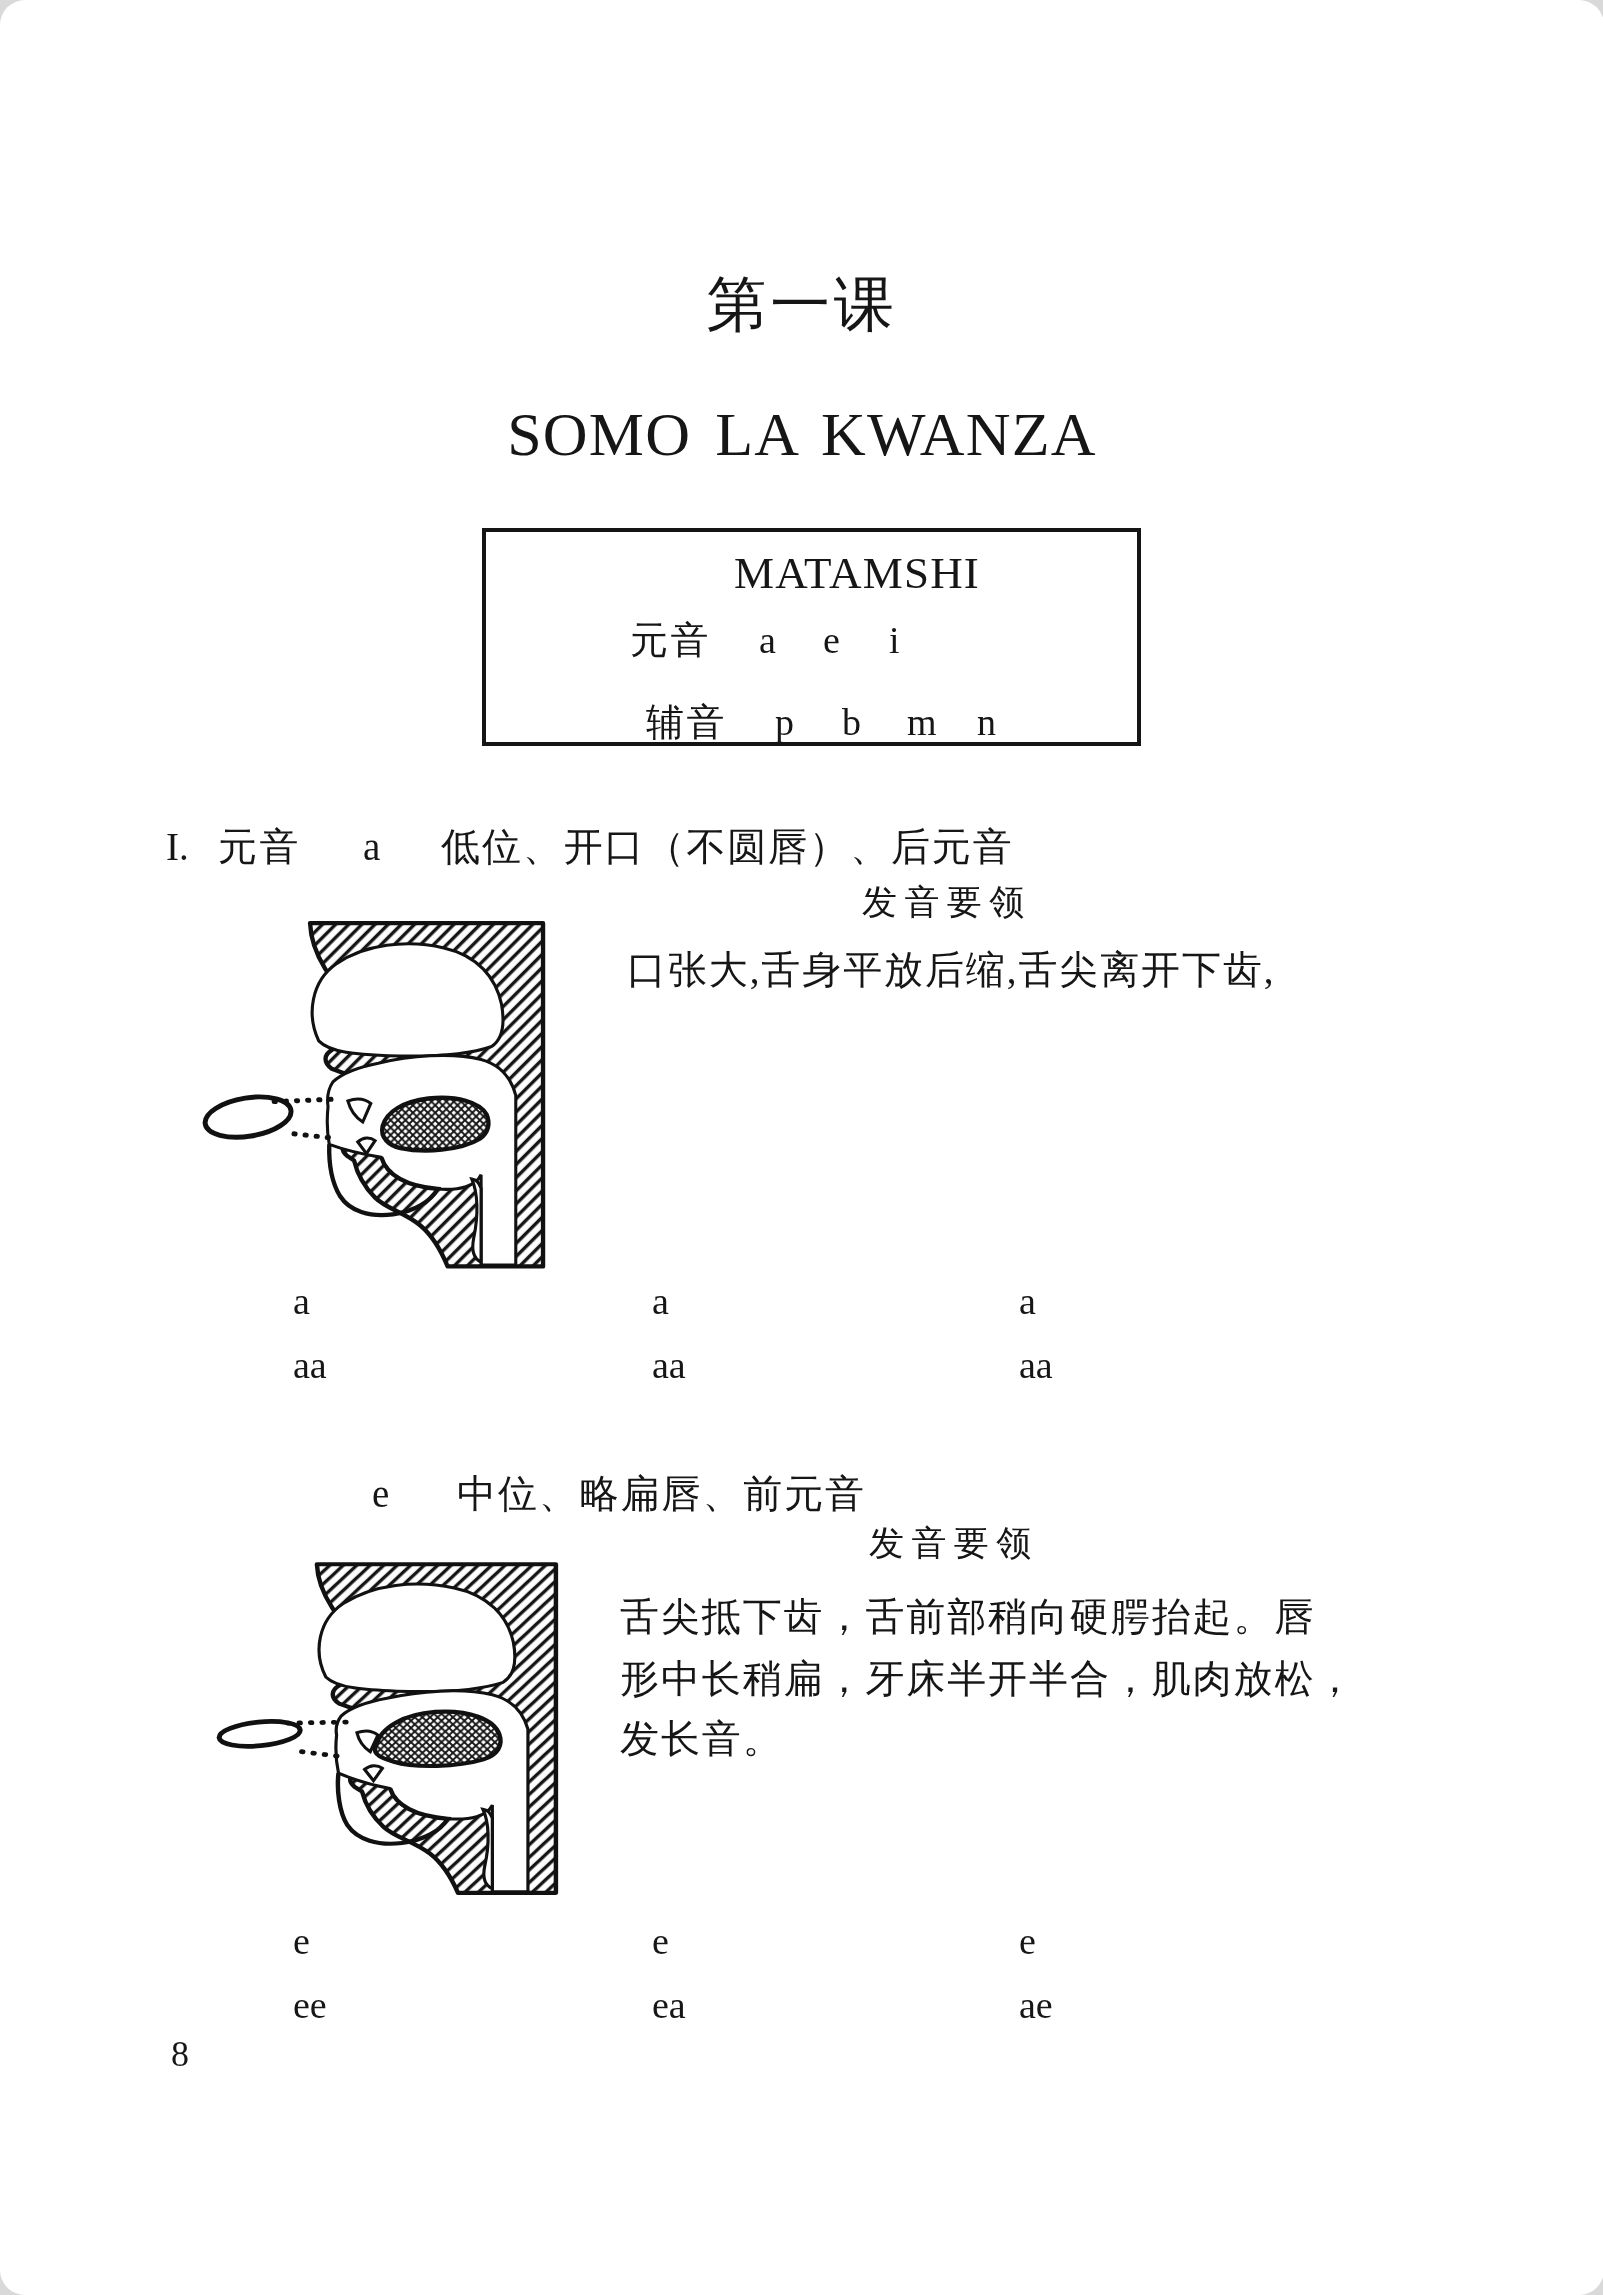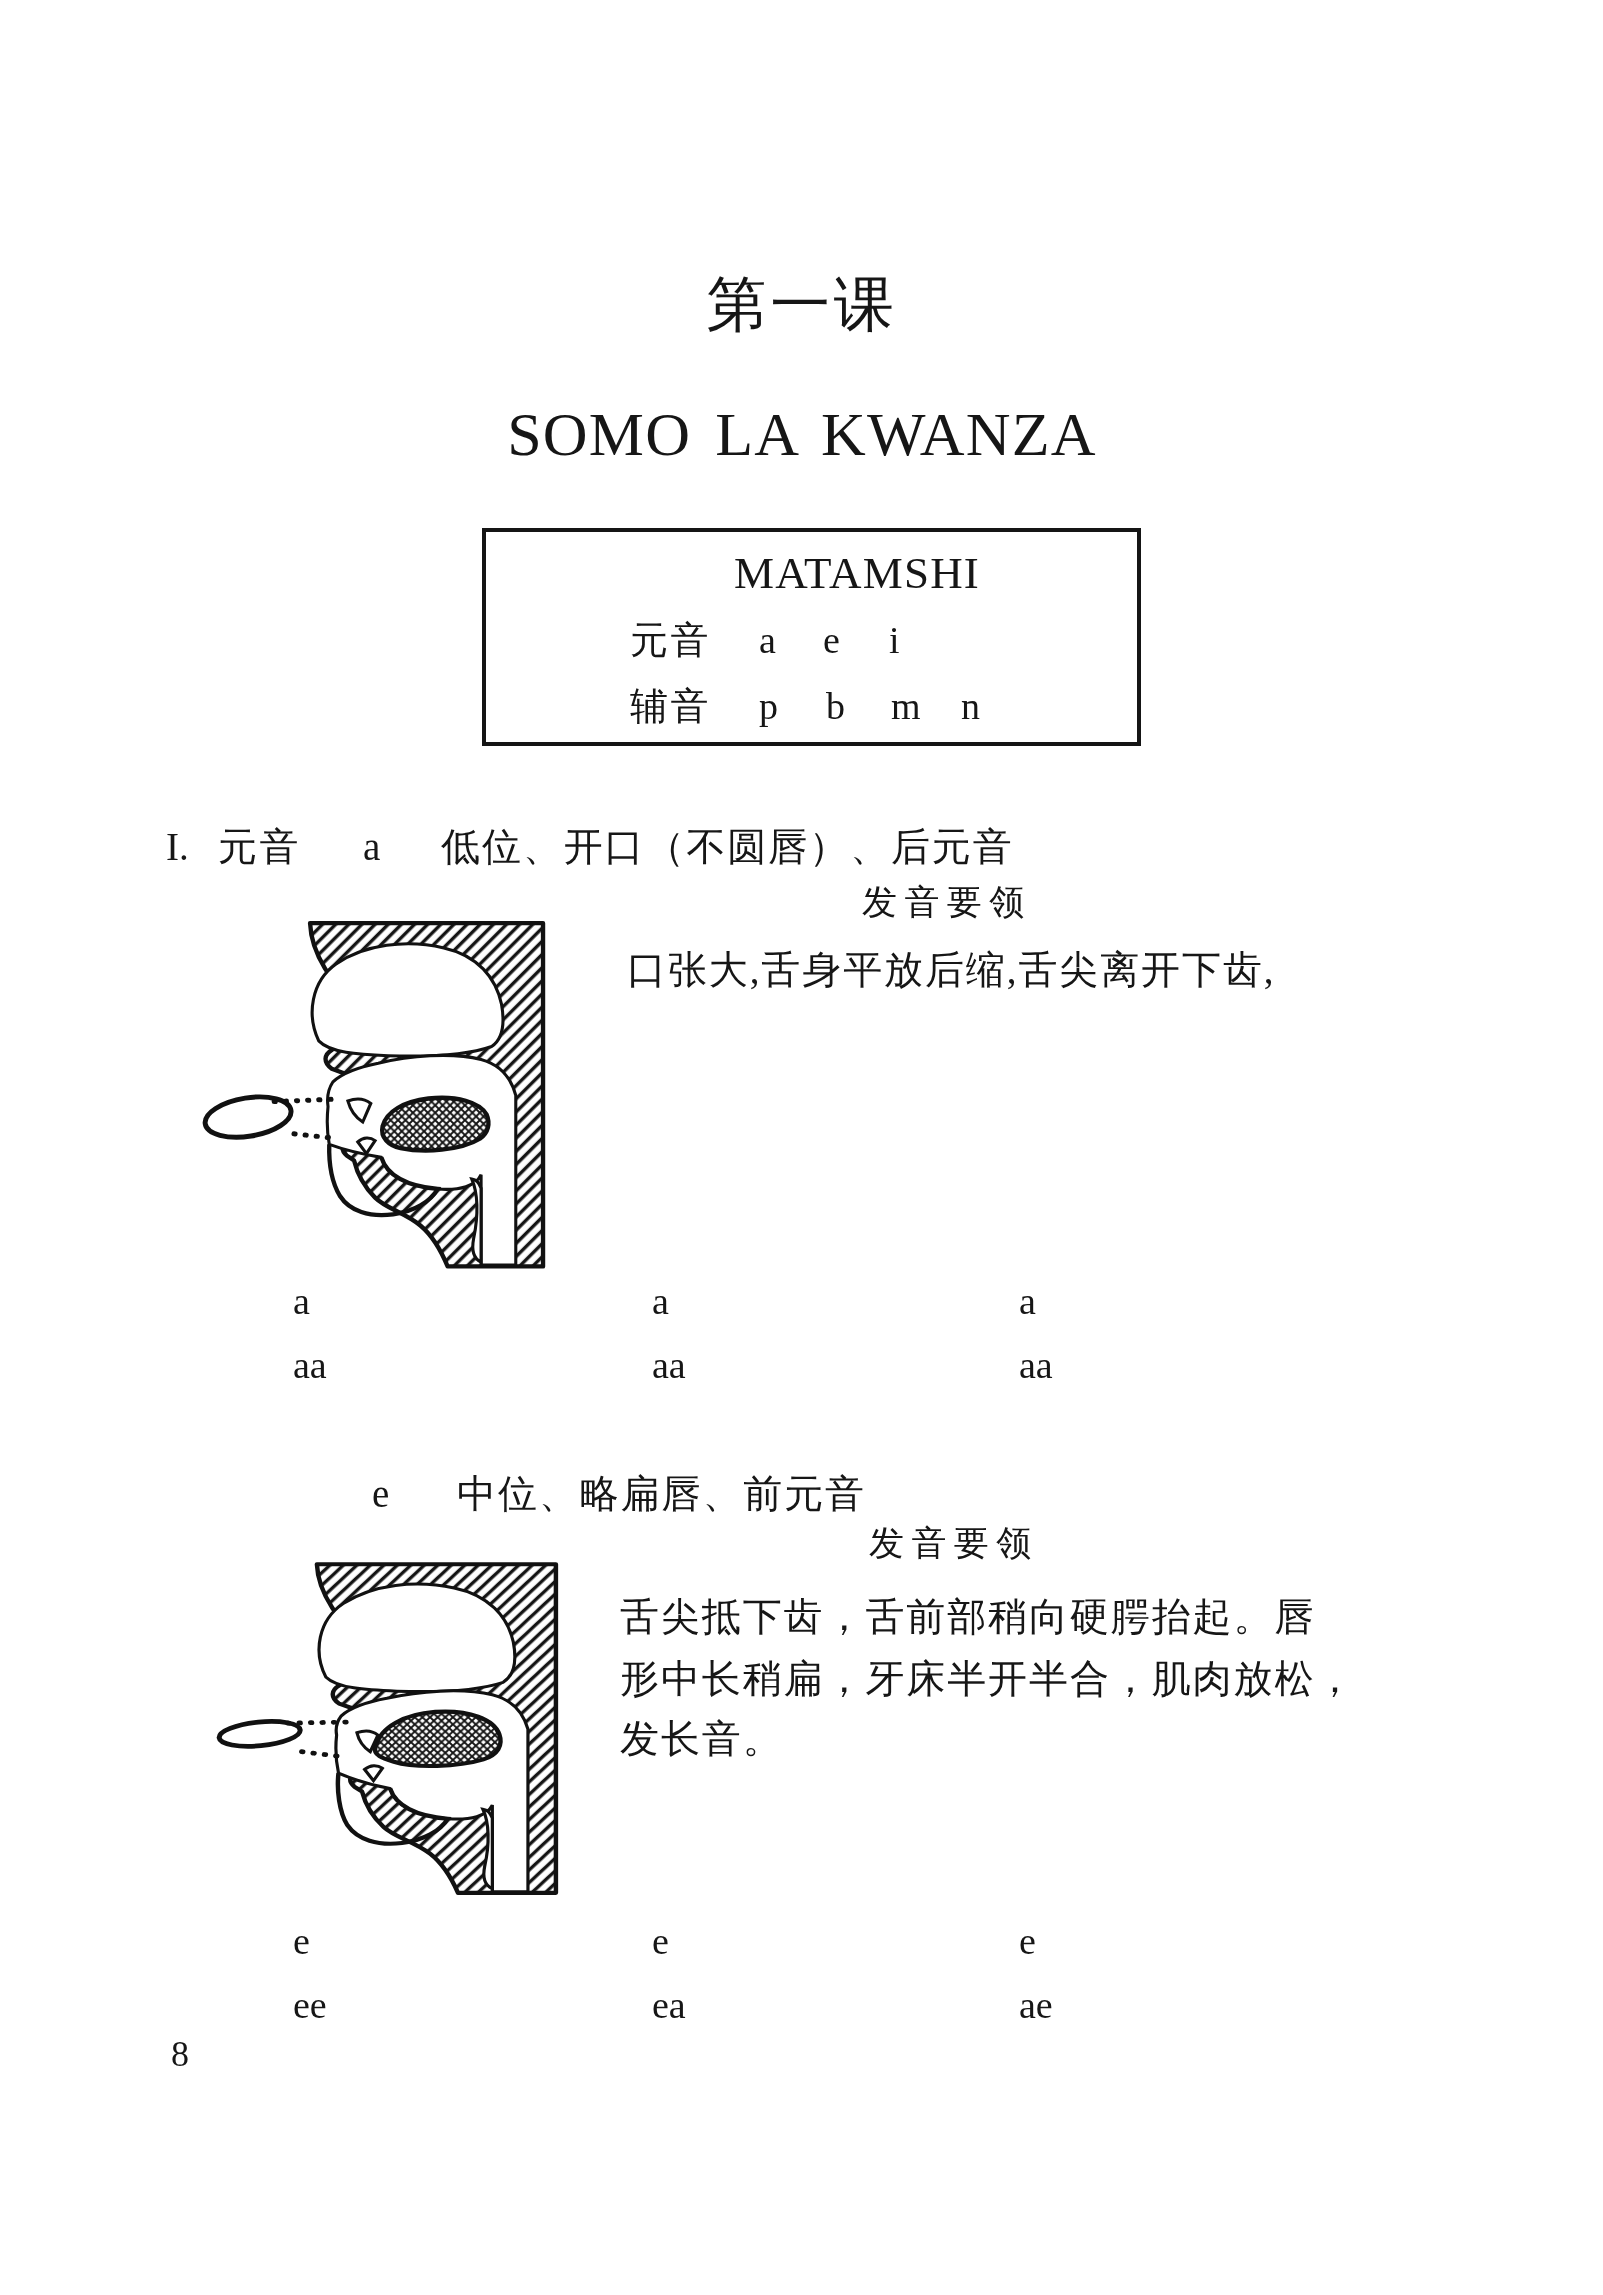--- a/index.html
+++ b/index.html
@@ -3,29 +3,30 @@
 <meta charset="utf-8">
 <style>
   html,body{margin:0;padding:0;background:#d9d9d9;}
   .page{
     position:relative;
     width:1604px;height:2295px;
     background:#ffffff;
     color:#161616;
     font-family:"Liberation Serif","DejaVu Serif",serif;
     overflow:hidden;
+    border-radius:25px;
   }
   .abs{position:absolute;white-space:nowrap;line-height:1;}
   .title-cn{left:0;right:0;top:275px;text-align:center;font-size:60px;letter-spacing:3.7px;}
   .title-sw{left:0;right:0;top:403px;text-align:center;font-size:62px;letter-spacing:1.2px;word-spacing:7.4px;}
   .mat-box{left:482px;top:528px;width:659px;height:218px;border:4.3px solid #151515;box-sizing:border-box;}
   .mat-heading{left:248px;top:18.6px;font-size:45px;letter-spacing:1.2px;}
   .mat-row{left:0;top:0;width:100%;height:43px;}
   .mat-row1{top:89px;}
-  .mat-row2{top:155px;}
+  .mat-row2{top:171px;margin-left:16px;}
   .mat-label{position:absolute;left:144px;top:0;font-size:38px;letter-spacing:2.5px;}
   .mat-letter{position:absolute;top:0;font-size:38px;}
   .sec-head{left:0;top:827px;width:100%;height:43px;font-size:39px;}
   .sec-head span{position:absolute;top:0;}
   .tips-heading{font-size:35px;letter-spacing:7.4px;}
   .para-line{font-size:39px;letter-spacing:1.9px;}
   .drill{font-size:38px;}
   .drill span{position:absolute;top:0;}
   .page-number{left:171px;top:2036px;font-size:36px;}
   .diagram{position:absolute;}

